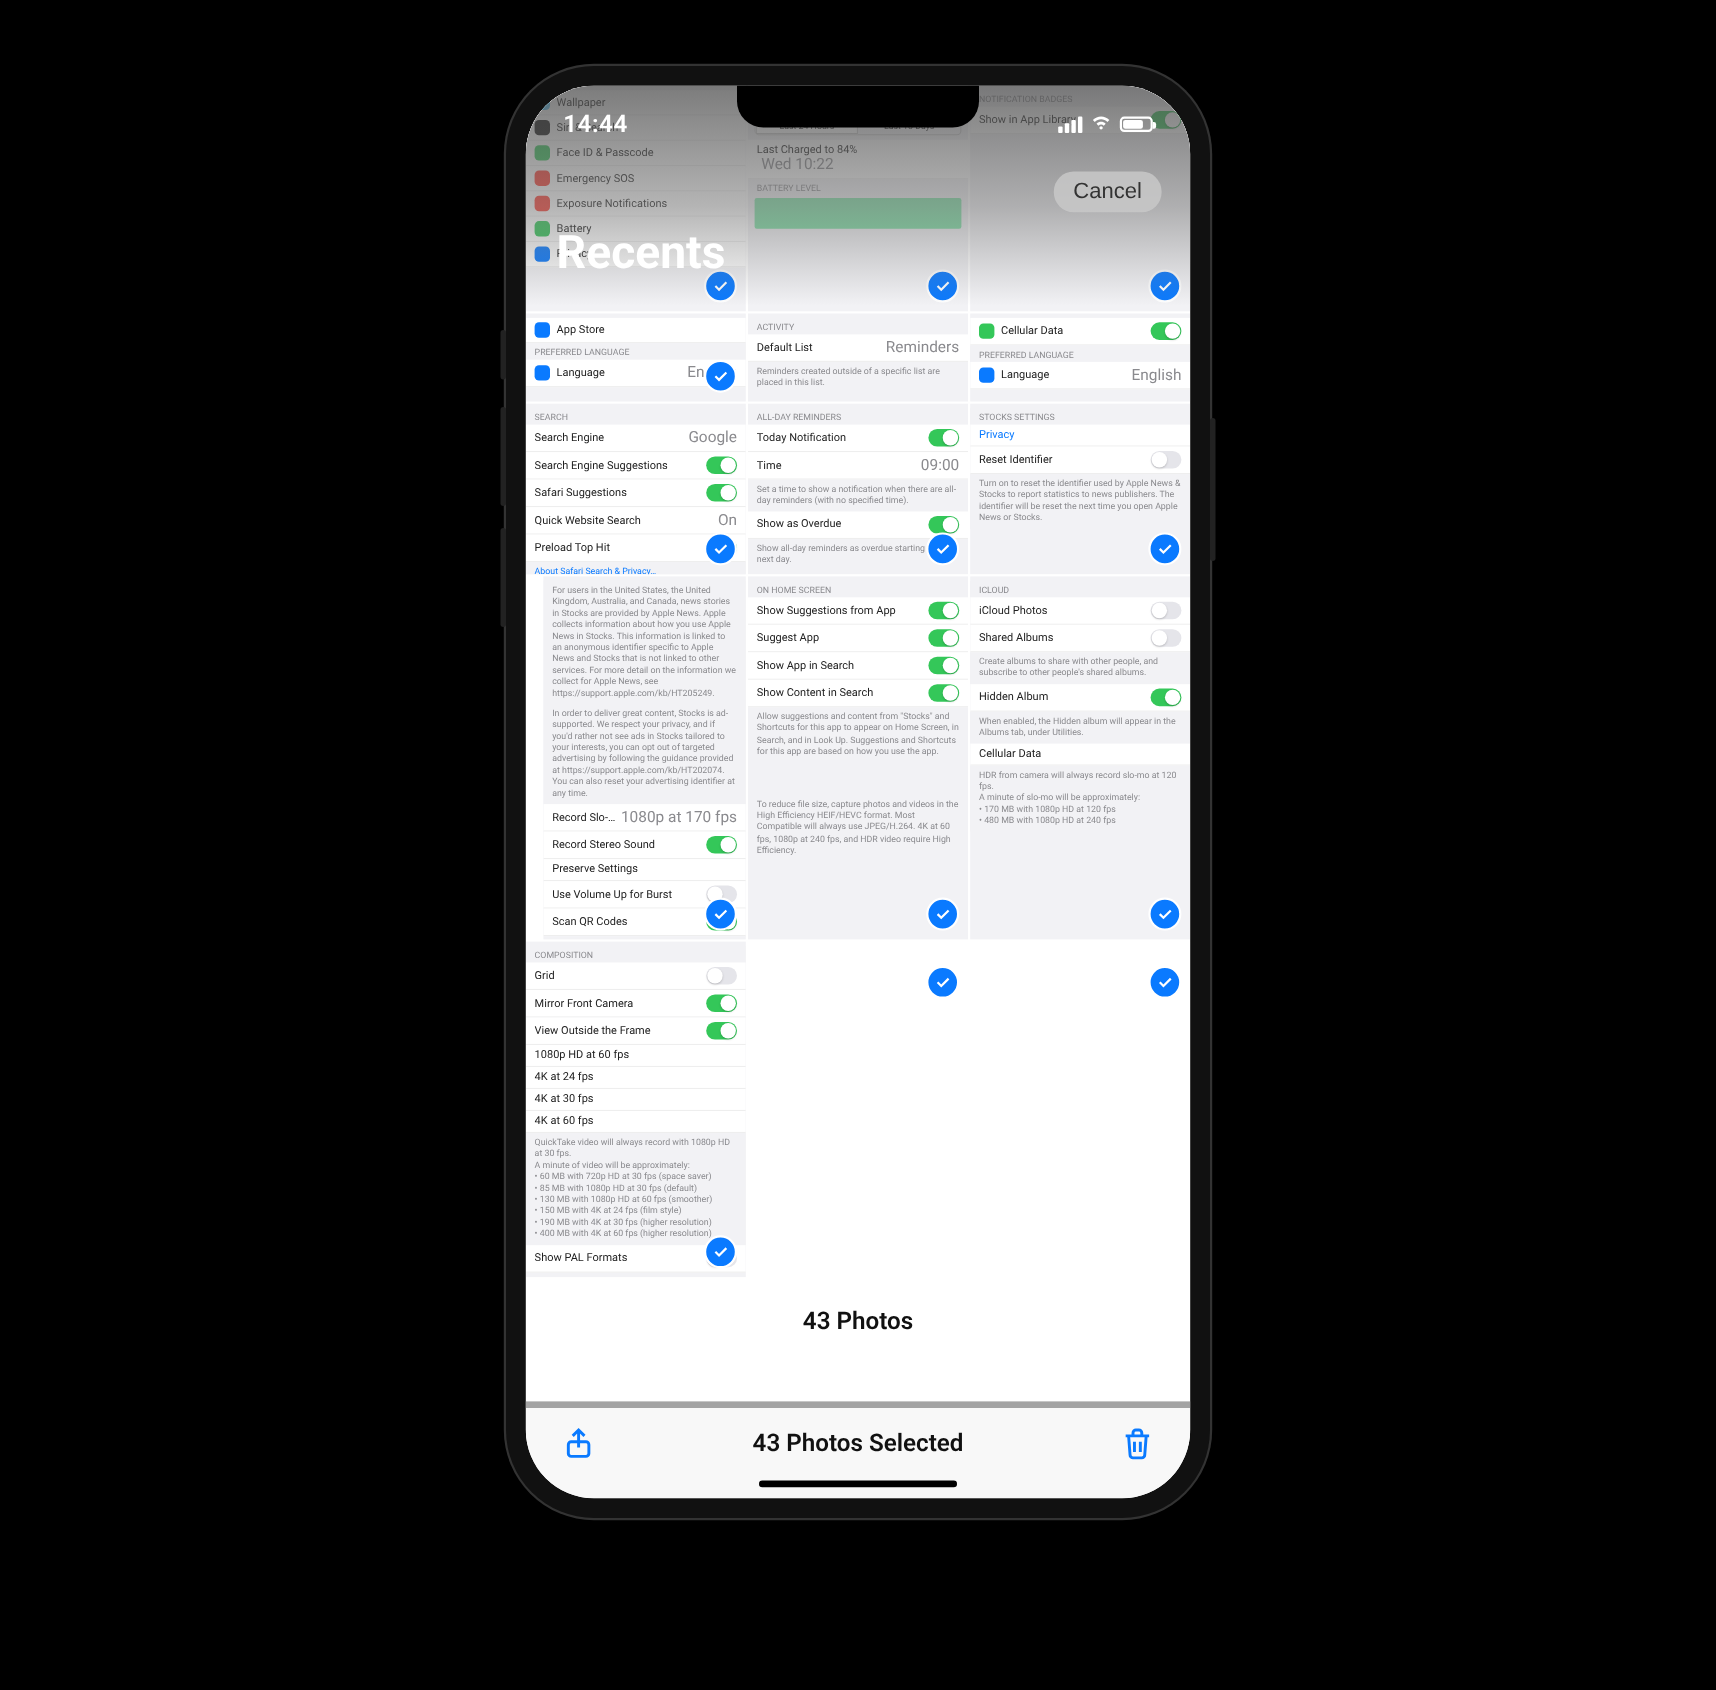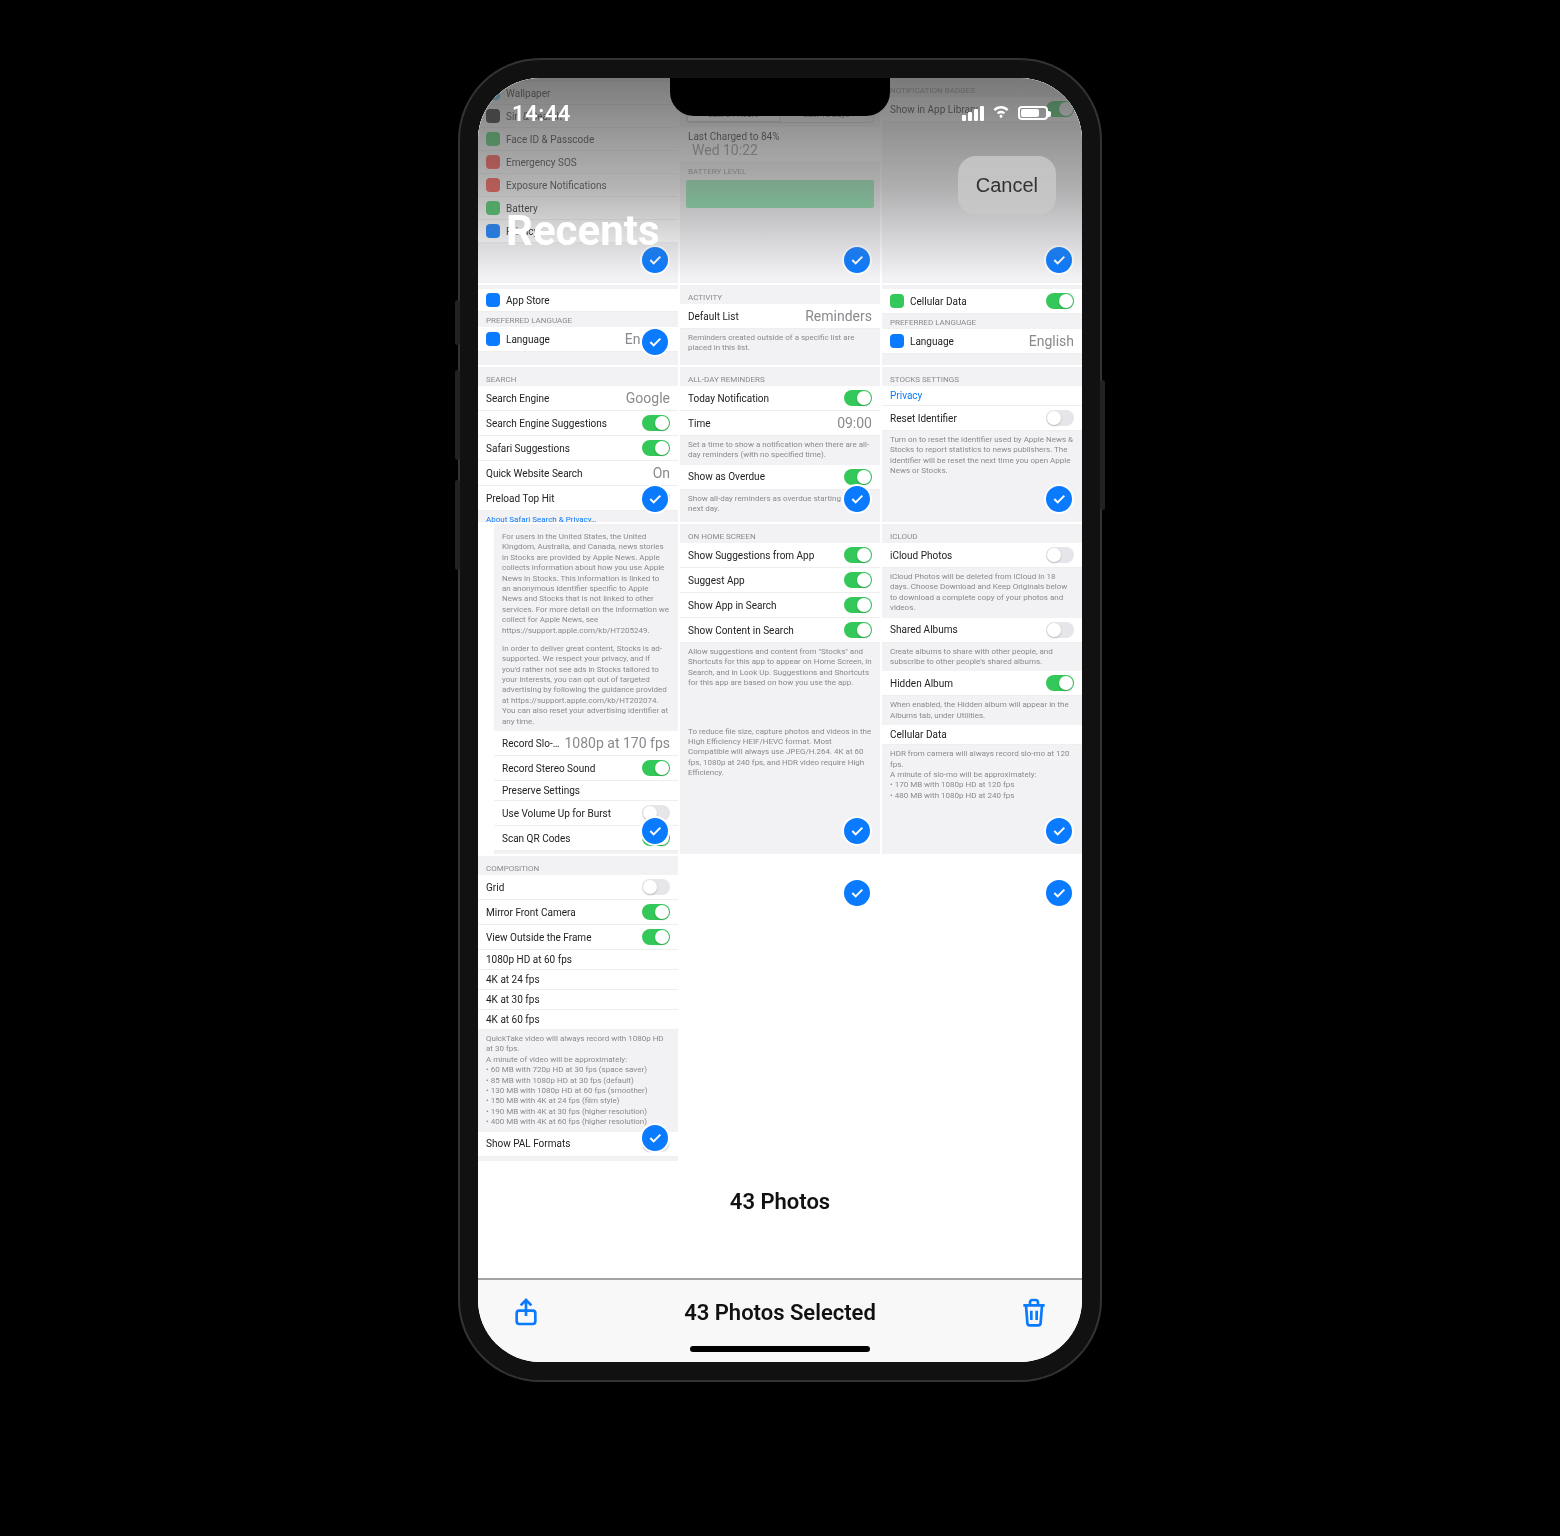--- a/index.html
+++ b/index.html
@@ -95,21 +95,21 @@
   }
   .cancel-btn {
     position: absolute;
     top: 78px;
     right: 26px;
     z-index: 50;
     background: rgba(200,200,200,0.85);
     color: #333;
     font-size: 20px;
     font-weight: 500;
-    padding: 18px 18px;
+    padding: 7px 18px;
     border-radius: 18px;
     border: none;
   }
 
   
   .grid-wrap {
     flex: 1;
     overflow: hidden;
     padding: 0;
   }
@@ -171,21 +171,21 @@
     font-weight: 600;
     color: #111;
     padding: 28px 0 40px;
     background: #fff;
   }
   .toolbar {
     display: flex;
     align-items: center;
     justify-content: space-between;
     padding: 14px 30px 32px;
-    border-top: 2px solid #a3a3a3;
+    border-top: 6px solid #a3a3a3;
     background: #f8f8f8;
   }
   .toolbar .center {
     font-size: 22px;
     font-weight: 600;
     color: #111;
   }
   .tb-btn { width: 36px; height: 36px; display:flex; align-items:center; justify-content:center; }
   .tb-btn svg { width: 32px; height: 32px; }
 
@@ -501,21 +501,20 @@
               </svg>
             </div>
         </div>
         <div class="thumb" style="height:330px;">
           <div class="fake-rows">
             <div class="sec">ICLOUD</div>
             <div class="row">
                 <span class="lbl">iCloud Photos</span>
                 <span class="toggle off"></span>
               </div>
-            <div class="note">iCloud Photos will be deleted from iCloud in 18 days. Choose Download and Keep Originals below to download a complete copy of your photos and videos.</div>
             <div class="row">
                 <span class="lbl">Shared Albums</span>
                 <span class="toggle off"></span>
               </div>
             <div class="note">Create albums to share with other people, and subscribe to other people's shared albums.</div>
             <div class="row">
                 <span class="lbl">Hidden Album</span>
                 <span class="toggle on"></span>
               </div>
             <div class="note">When enabled, the Hidden album will appear in the Albums tab, under Utilities.</div>

